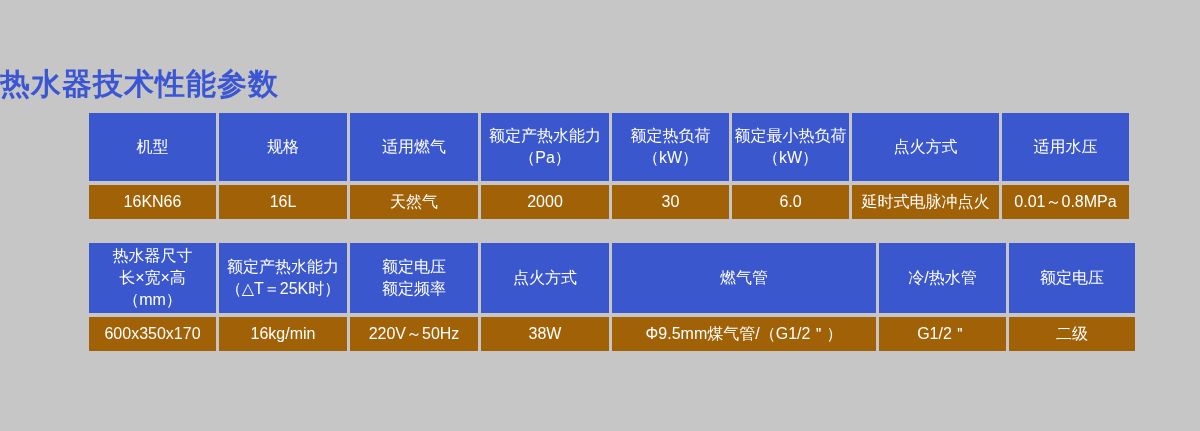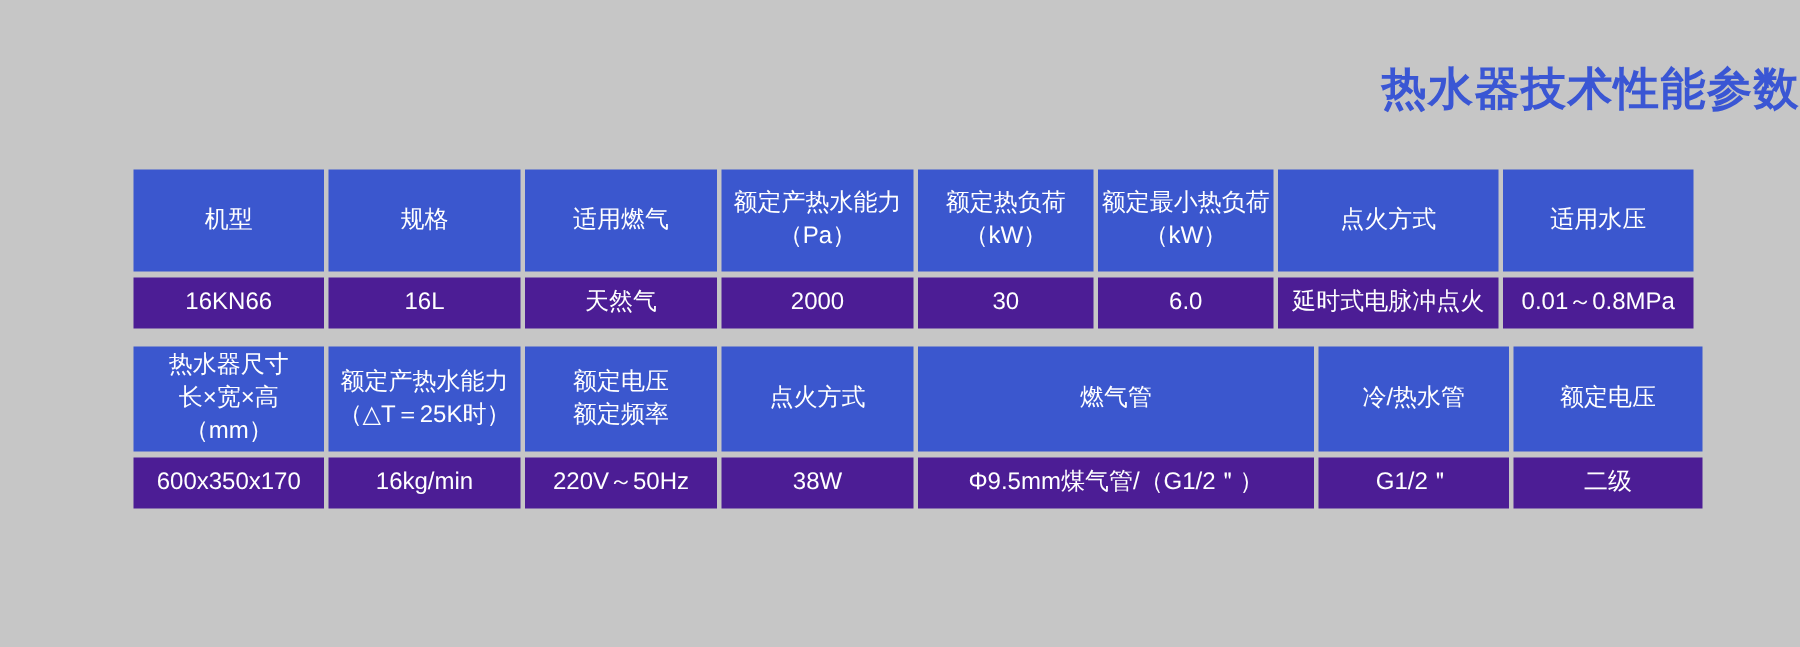--- a/index.html
+++ b/index.html
@@ -14,62 +14,62 @@
     font-family: "Liberation Sans", "DejaVu Sans", sans-serif;
     overflow: hidden;
   }
   .page {
     position: relative;
     width: 1200px;
     height: 431px;
   }
   .title {
     position: absolute;
-    top: 40px;
+    top: 64px;
     left: 0;
     width: 1200px;
-    text-align: right;
+    text-align: left;
     font-size: 30px;
     font-weight: bold;
     color: #3a56d4;
     letter-spacing: 1px;
     line-height: 40px;
   }
   .tables {
     position: absolute;
     left: 86px;
     top: 113px;
     width: 1028px;
   }
   table.spec {
     width: 1028px;
     border-collapse: separate;
     border-spacing: 3px 0;
     table-layout: fixed;
   }
   table.spec.second {
-    margin-top: 0;
+    margin-top: 12px;
   }
   .tbl-gap {
     height: 12px;
   }
   table.spec th {
     background: #3b57ce;
     color: #ffffff;
     font-weight: normal;
     font-size: 16px;
     line-height: 22px;
     height: 68px;
     padding: 2px 2px;
     text-align: center;
     vertical-align: middle;
     border: 0;
   }
   table.spec td {
-    background: #4c1d95;
+    background: #a16207;
     color: #ffffff;
     font-size: 16px;
     line-height: 20px;
     height: 34px;
     padding: 2px 2px;
     text-align: center;
     vertical-align: middle;
     border: 0;
     white-space: nowrap;
   }

